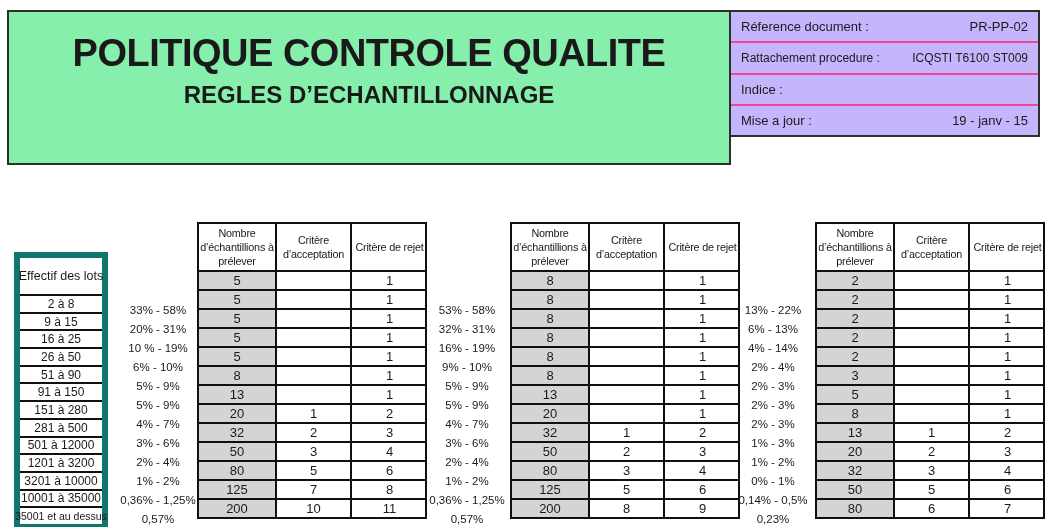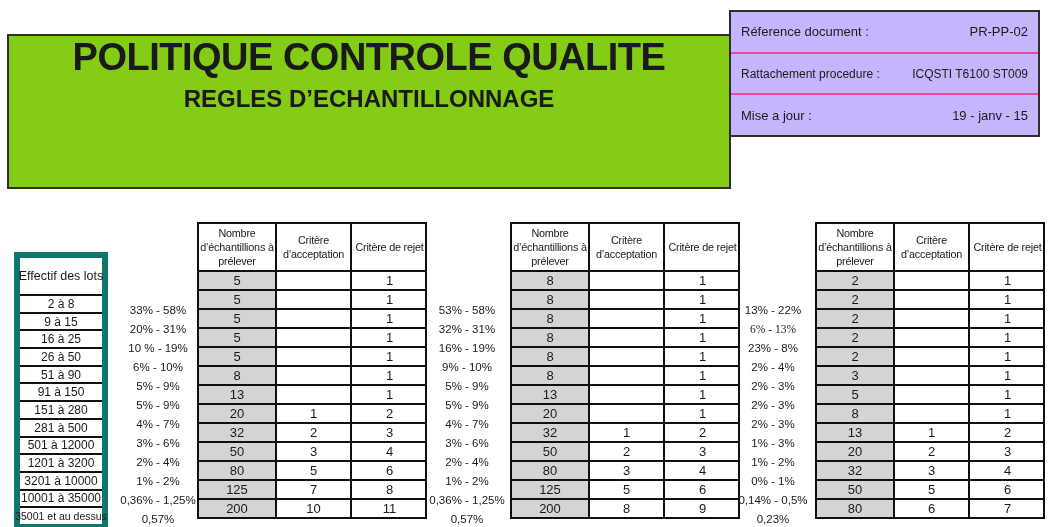--- a/index.html
+++ b/index.html
@@ -7,22 +7,22 @@
   body {
     width:1048px; height:527px; position:relative; overflow:hidden;
     font-family:"Liberation Sans", sans-serif; color:#1a1a1a;
   }
   .abs { position:absolute; }
 
   
   .title-box {
     left:7px; top:10px; width:724px; height:155px;
     border:2px solid #2e2e2e;
-    display:flex; flex-direction:column; align-items:center; 
-    padding-bottom:34px; gap:6px; background:#84cc16;margin-top:24px;
+    display:flex; flex-direction:column; align-items:center; justify-content:center;
+    padding-bottom:34px; gap:6px; background:#86efac;
   }
   .title1 { font-size:38px; font-weight:bold; letter-spacing:-0.5px; white-space:nowrap; }
   .title2 { font-size:24px; font-weight:bold; white-space:nowrap; }
 
   .info-table {
     left:729px; top:10px; width:311px; height:127px;
     border:2px solid #2e2e2e; background:#c4b5fd;
     display:flex; flex-direction:column;
   }
   .info-row {
@@ -85,20 +85,24 @@
 </div>
 
 <div class="abs info-table">
   <div class="info-row">
     <span class="info-label">Réference document :</span>
     <span class="info-value">PR-PP-02</span>
   </div>
   <div class="info-row tight">
     <span class="info-label">Rattachement procedure :</span>
     <span class="info-value">ICQSTI T6100 ST009</span>
+  </div>
+  <div class="info-row">
+    <span class="info-label">Indice :</span>
+    <span class="info-value"></span>
   </div>
   <div class="info-row">
     <span class="info-label">Mise a jour :</span>
     <span class="info-value">19 - janv - 15</span>
   </div>
 </div>
 
 <div class="abs lot-table">
     <div class="lot-header">Effectif des lots</div>
     <div class="lot-cell">2 à 8</div>
@@ -229,22 +233,22 @@
     <div class="dcell c0 sample">125</div>
     <div class="dcell c1">5</div>
     <div class="dcell c2">6</div>
     <div class="dcell c0 sample">200</div>
     <div class="dcell c1">8</div>
     <div class="dcell c2">9</div>
   </div>
 
 <div class="abs pct-col" style="left:734px; width:78px;">
     <div class="pct" style="top: 289px;">13% - 22%</div>
-    <div class="pct" style="top: 308px; font-family: Liberation Serif, serif;">6% - 13%</div>
-    <div class="pct" style="top: 327px;">23% - 8%</div>
+    <div class="pct" style="top: 308px;">6% - 13%</div>
+    <div class="pct" style="top: 327px;">4% - 14%</div>
     <div class="pct" style="top: 346px;">2% - 4%</div>
     <div class="pct" style="top: 365px;">2% - 3%</div>
     <div class="pct" style="top: 384px;">2% - 3%</div>
     <div class="pct" style="top: 403px;">2% - 3%</div>
     <div class="pct" style="top: 422px;">1% - 3%</div>
     <div class="pct" style="top: 441px;">1% - 2%</div>
     <div class="pct" style="top: 460px;">0% - 1%</div>
     <div class="pct" style="top: 479px;">0,14% - 0,5%</div>
     <div class="pct" style="top: 498px;">0,23%</div>
   </div>

